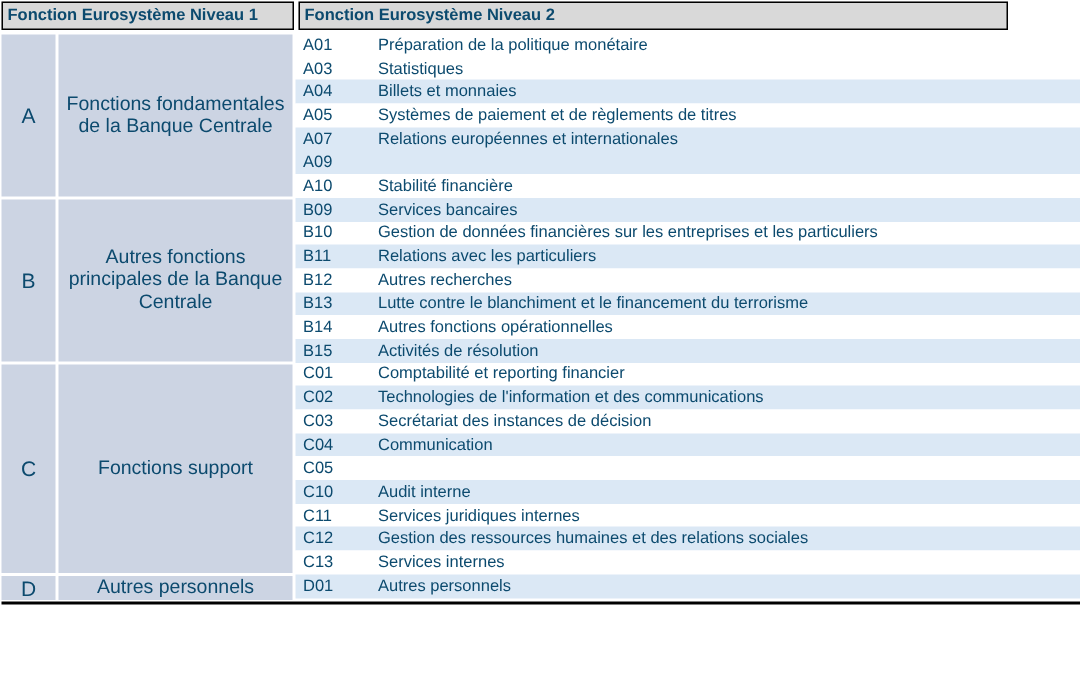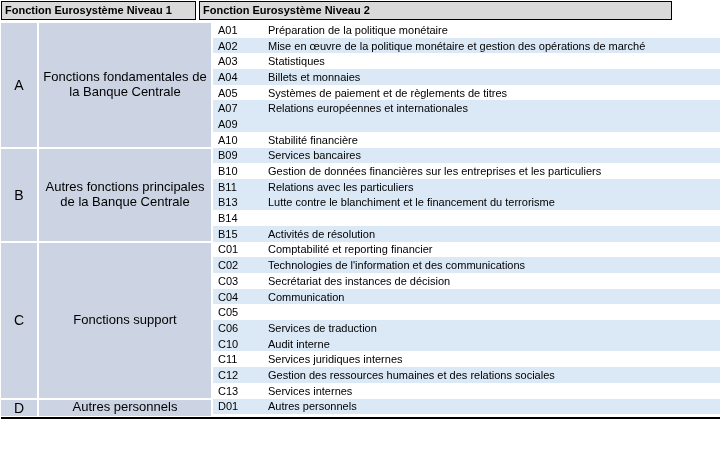--- a/index.html
+++ b/index.html
@@ -1,21 +1,21 @@
 <!DOCTYPE html>
 <html><head>
 <meta charset="utf-8">
 <style>
   html,body{margin:0;padding:0;background:#ffffff;}
   .sheet{
     position:relative;
     width:720px;height:466px;
     background:#ffffff;
     font-family:"Liberation Sans","DejaVu Sans",sans-serif;
-    color:#000000;
+    color:#0c4a6e;
     overflow:hidden;
     box-sizing:border-box;
   }
   .header-row{
     display:flex;
     margin:1px 0 2px 1px;
     gap:3px;
   }
   .header-cell{
     box-sizing:border-box;
@@ -38,21 +38,21 @@
   }
   .grp{display:flex;}
   .grp-letter{
     width:36px;
     margin:1px 2px 1px 0;
     background:var(--group-bg,#ccd4e3);
     display:flex;align-items:center;justify-content:center;
     font-size:14px;
   }
   .grp-label{
-    width:172px;
+    width:156px;
     margin:1px 2px 1px 0;
     background:var(--group-bg,#ccd4e3);
     display:flex;align-items:center;justify-content:center;
     text-align:center;
     font-size:13px;
     line-height:1.15;
     padding:0 2px;
     box-sizing:border-box;
   }
   .grp-rows{flex:1;display:flex;flex-direction:column;min-width:0;}
@@ -77,24 +77,20 @@
   <div class="tbody" id="tbody">
   <div class="grp">
     <div class="grp-letter">A</div>
     <div class="grp-label">Fonctions fondamentales de la Banque Centrale</div>
     <div class="grp-rows">
   <div class="rw">
     <div class="rw-code">A01</div>
     <div class="rw-desc">Préparation de la politique monétaire</div>
   </div>
 
-  <div class="rw alt">
-    <div class="rw-code">A02</div>
-    <div class="rw-desc">Mise en œuvre de la politique monétaire et gestion des opérations de marché</div>
-  </div>
 
   <div class="rw">
     <div class="rw-code">A03</div>
     <div class="rw-desc">Statistiques</div>
   </div>
 
   <div class="rw alt">
     <div class="rw-code">A04</div>
     <div class="rw-desc">Billets et monnaies</div>
   </div>
@@ -133,28 +129,33 @@
   <div class="rw">
     <div class="rw-code">B10</div>
     <div class="rw-desc">Gestion de données financières sur les entreprises et les particuliers</div>
   </div>
 
   <div class="rw alt">
     <div class="rw-code">B11</div>
     <div class="rw-desc">Relations avec les particuliers</div>
   </div>
 
+  <div class="rw">
+    <div class="rw-code">B12</div>
+    <div class="rw-desc">Autres recherches</div>
+  </div>
 
   <div class="rw alt">
     <div class="rw-code">B13</div>
     <div class="rw-desc">Lutte contre le blanchiment et le financement du terrorisme</div>
   </div>
 
   <div class="rw">
     <div class="rw-code">B14</div>
+    <div class="rw-desc">Autres fonctions opérationnelles</div>
   </div>
 
   <div class="rw alt">
     <div class="rw-code">B15</div>
     <div class="rw-desc">Activités de résolution</div>
   </div>
 </div>
   </div>
 
   <div class="grp">
@@ -178,24 +179,20 @@
 
   <div class="rw alt">
     <div class="rw-code">C04</div>
     <div class="rw-desc">Communication</div>
   </div>
 
   <div class="rw">
     <div class="rw-code">C05</div>
   </div>
 
-  <div class="rw alt">
-    <div class="rw-code">C06</div>
-    <div class="rw-desc">Services de traduction</div>
-  </div>
 
 
   <div class="rw alt">
     <div class="rw-code">C10</div>
     <div class="rw-desc">Audit interne</div>
   </div>
 
   <div class="rw">
     <div class="rw-code">C11</div>
     <div class="rw-desc">Services juridiques internes</div>

